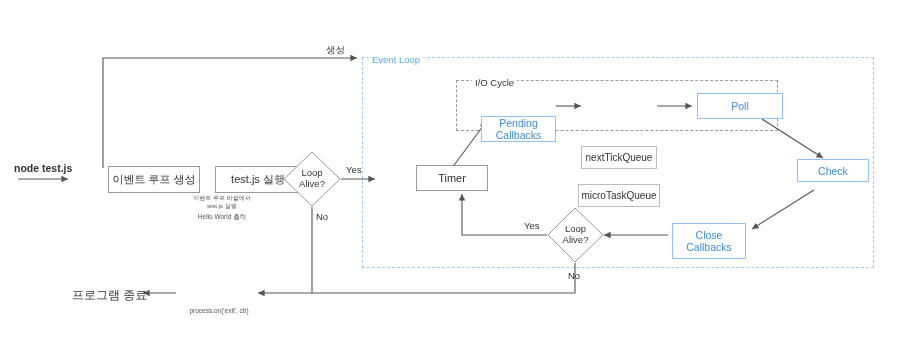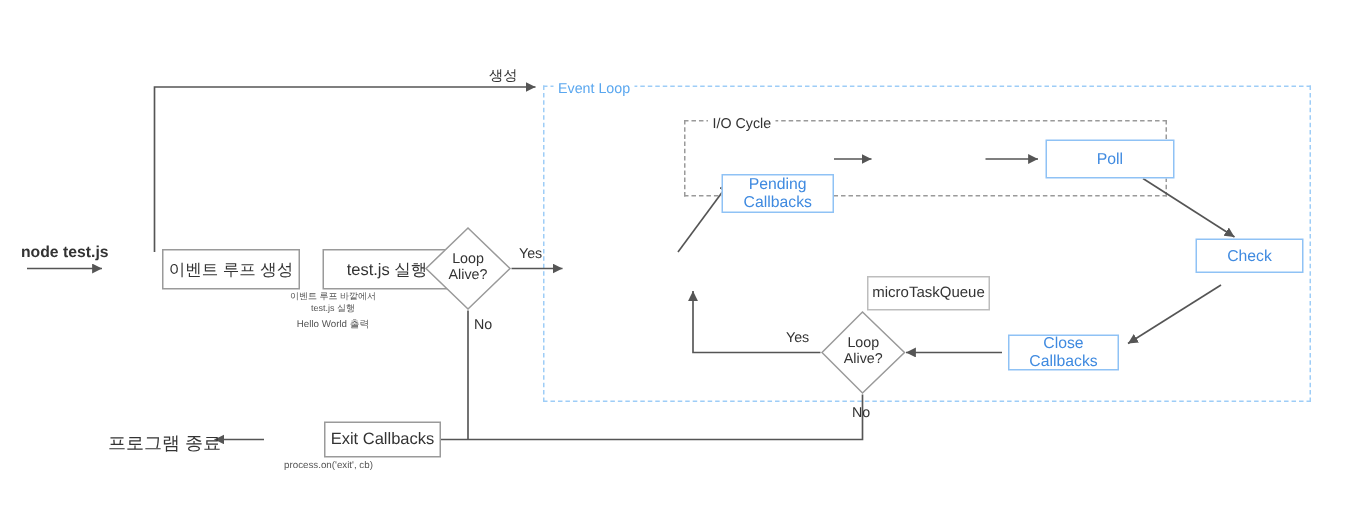--- a/index.html
+++ b/index.html
@@ -106,41 +106,42 @@
     <div class="dlabel">
       <span>Loop</span>
       <span>Alive?</span>
     </div>
   </div>
 
   <div class="edge-label" style="left:346px;top:164px;">Yes</div>
   <div class="edge-label" style="left:316px;top:211px;">No</div>
   <div class="edge-label" style="left:326px;top:44px;">생성</div>
 
+  <div class="node box-gray" style="left:380px;top:165px;width:72px;height:26px;">Timer</div>
 
   <div class="node box-blue" style="left:481px;top:93px;width:75px;height:26px;margin-top:23px;">Pending Callbacks</div>
   <div class="node box-blue" style="left:697px;top:93px;width:86px;height:26px;text-align:center;">Poll</div>
 
+  <div class="node box-queue" style="left:581px;top:146px;width:76px;height:23px;">nextTickQueue</div>
   <div class="node box-queue" style="left:578px;top:184px;width:82px;height:23px;">microTaskQueue</div>
 
   <div class="node box-blue" style="left:797px;top:159px;width:72px;height:23px;">Check</div>
 
-  <div class="node box-blue" style="left:672px;top:223px;width:74px;height:24px;">Close Callbacks</div>
+  <div class="node box-blue" style="left:672px;top:223px;width:74px;height:36px;">Close Callbacks</div>
 
   <div class="diamond" style="left:547px;top:207px;width:57px;height:56px;">
     <svg width="57" height="56" viewBox="0 0 57 56">
       <polygon points="28,1 56,28 28,55 1,28" fill="#ffffff" stroke="#9a9a9a" stroke-width="1"></polygon>
     </svg>
     <div class="dlabel">
       <span>Loop</span>
       <span>Alive?</span>
     </div>
   </div>
 
   <div class="edge-label" style="left:524px;top:220px;">Yes</div>
   <div class="edge-label" style="left:568px;top:270px;">No</div>
 
-  <div class="node box-gray" style="left:180px;top:281px;width:78px;height:24px;">Exit Callbacks</div>
   <div class="caption" style="left:170px;top:306px;width:98px;">process.on('exit', cb)</div>
 
   <div class="plain-ko" style="left:72px;top:287px;">프로그램 종료</div>
 
 </div>
 
 </body></html>

